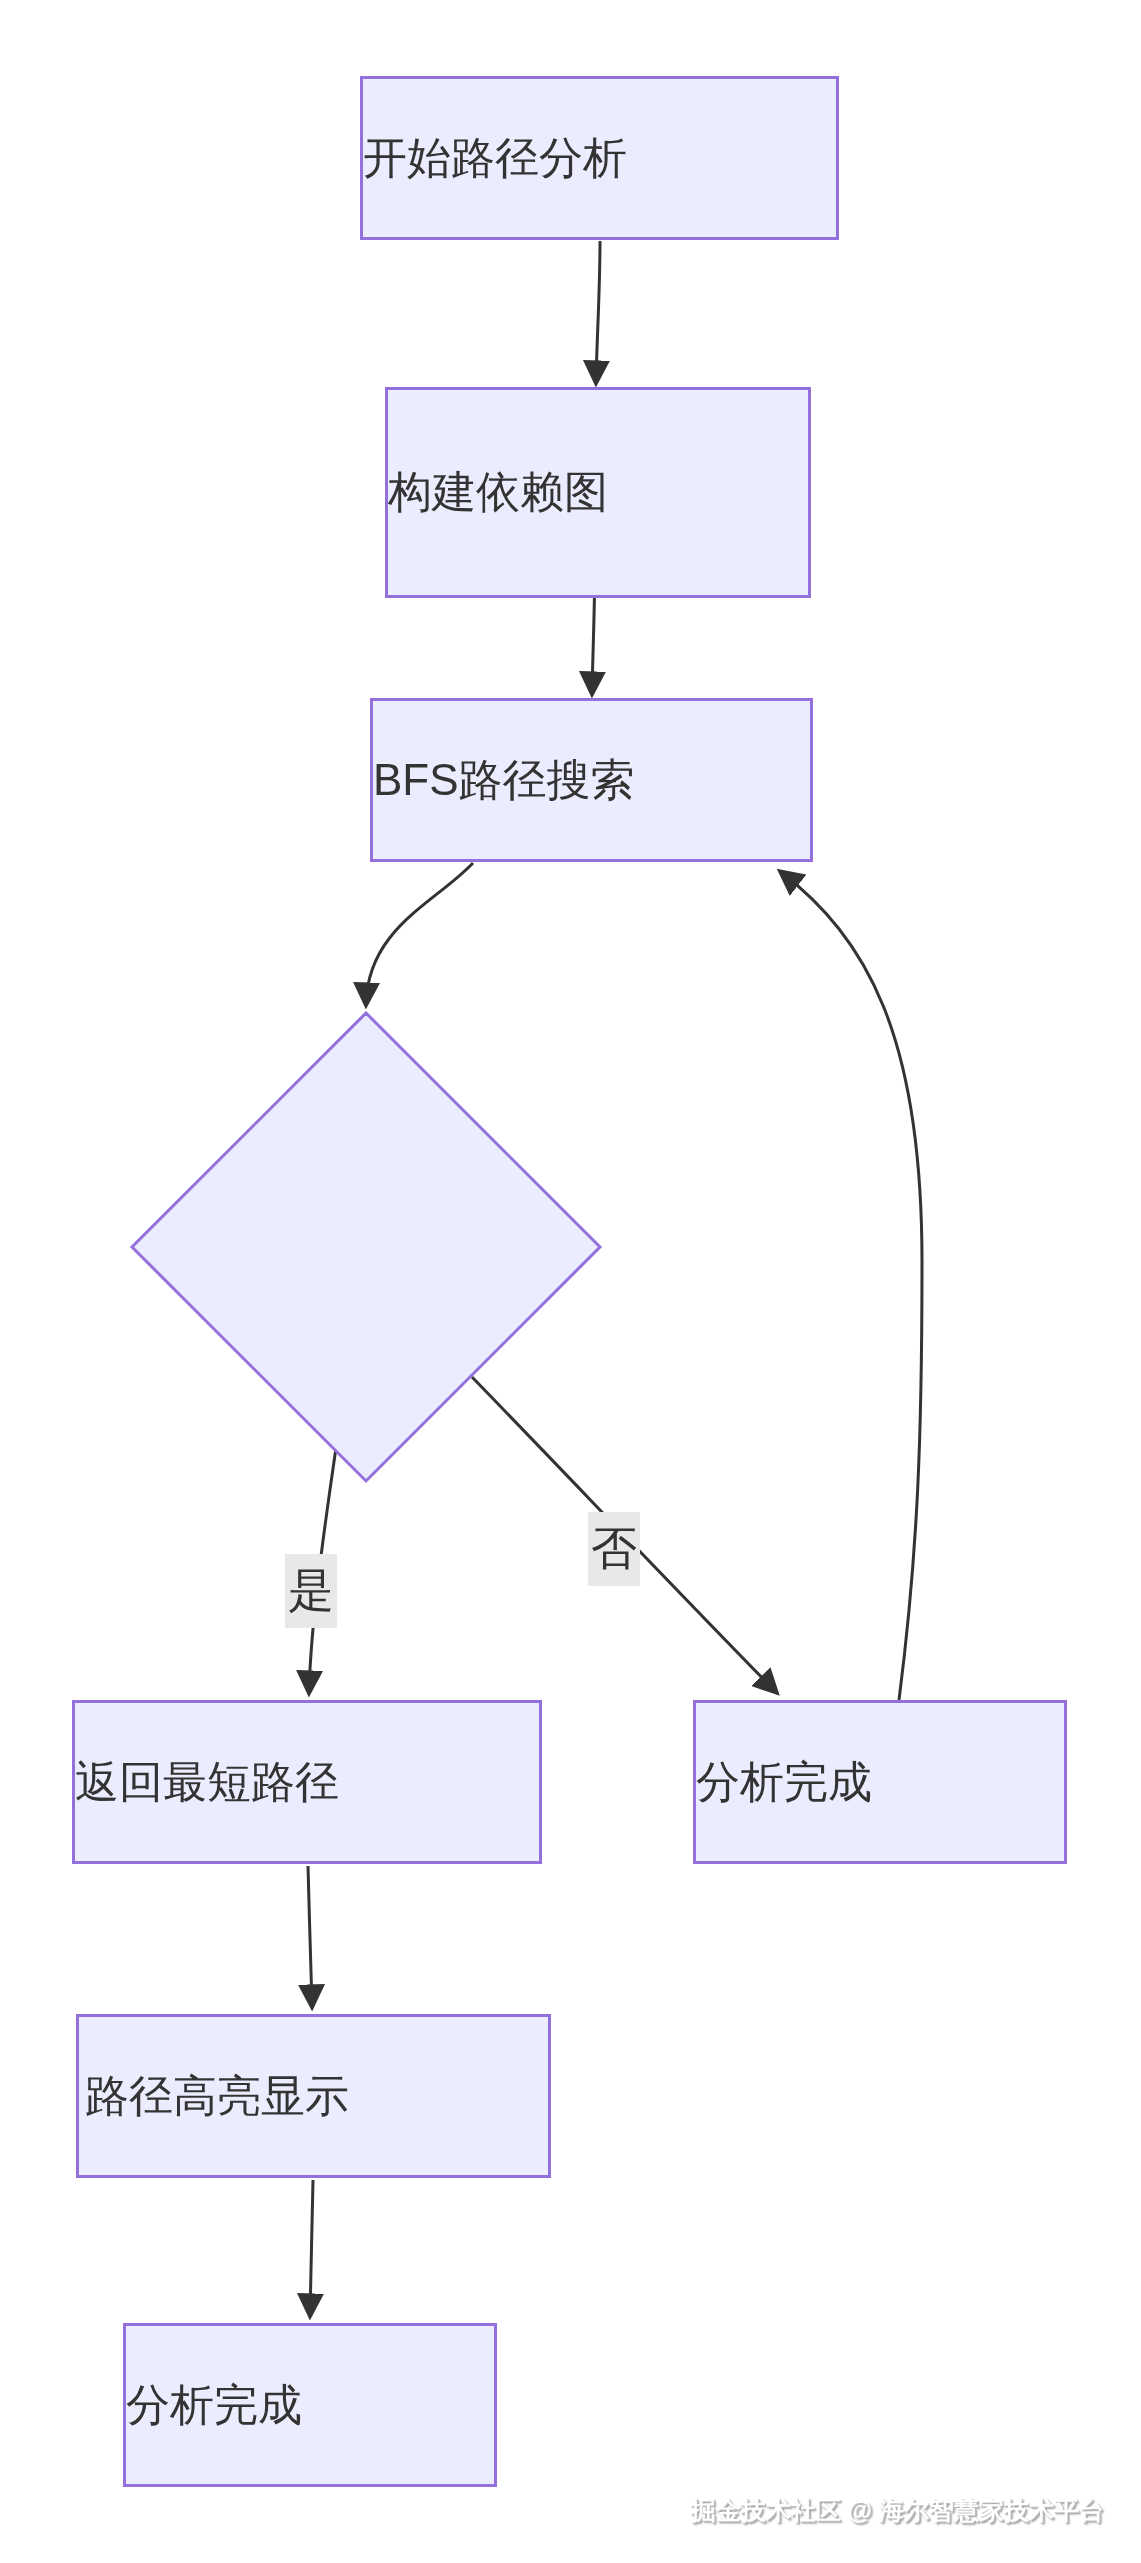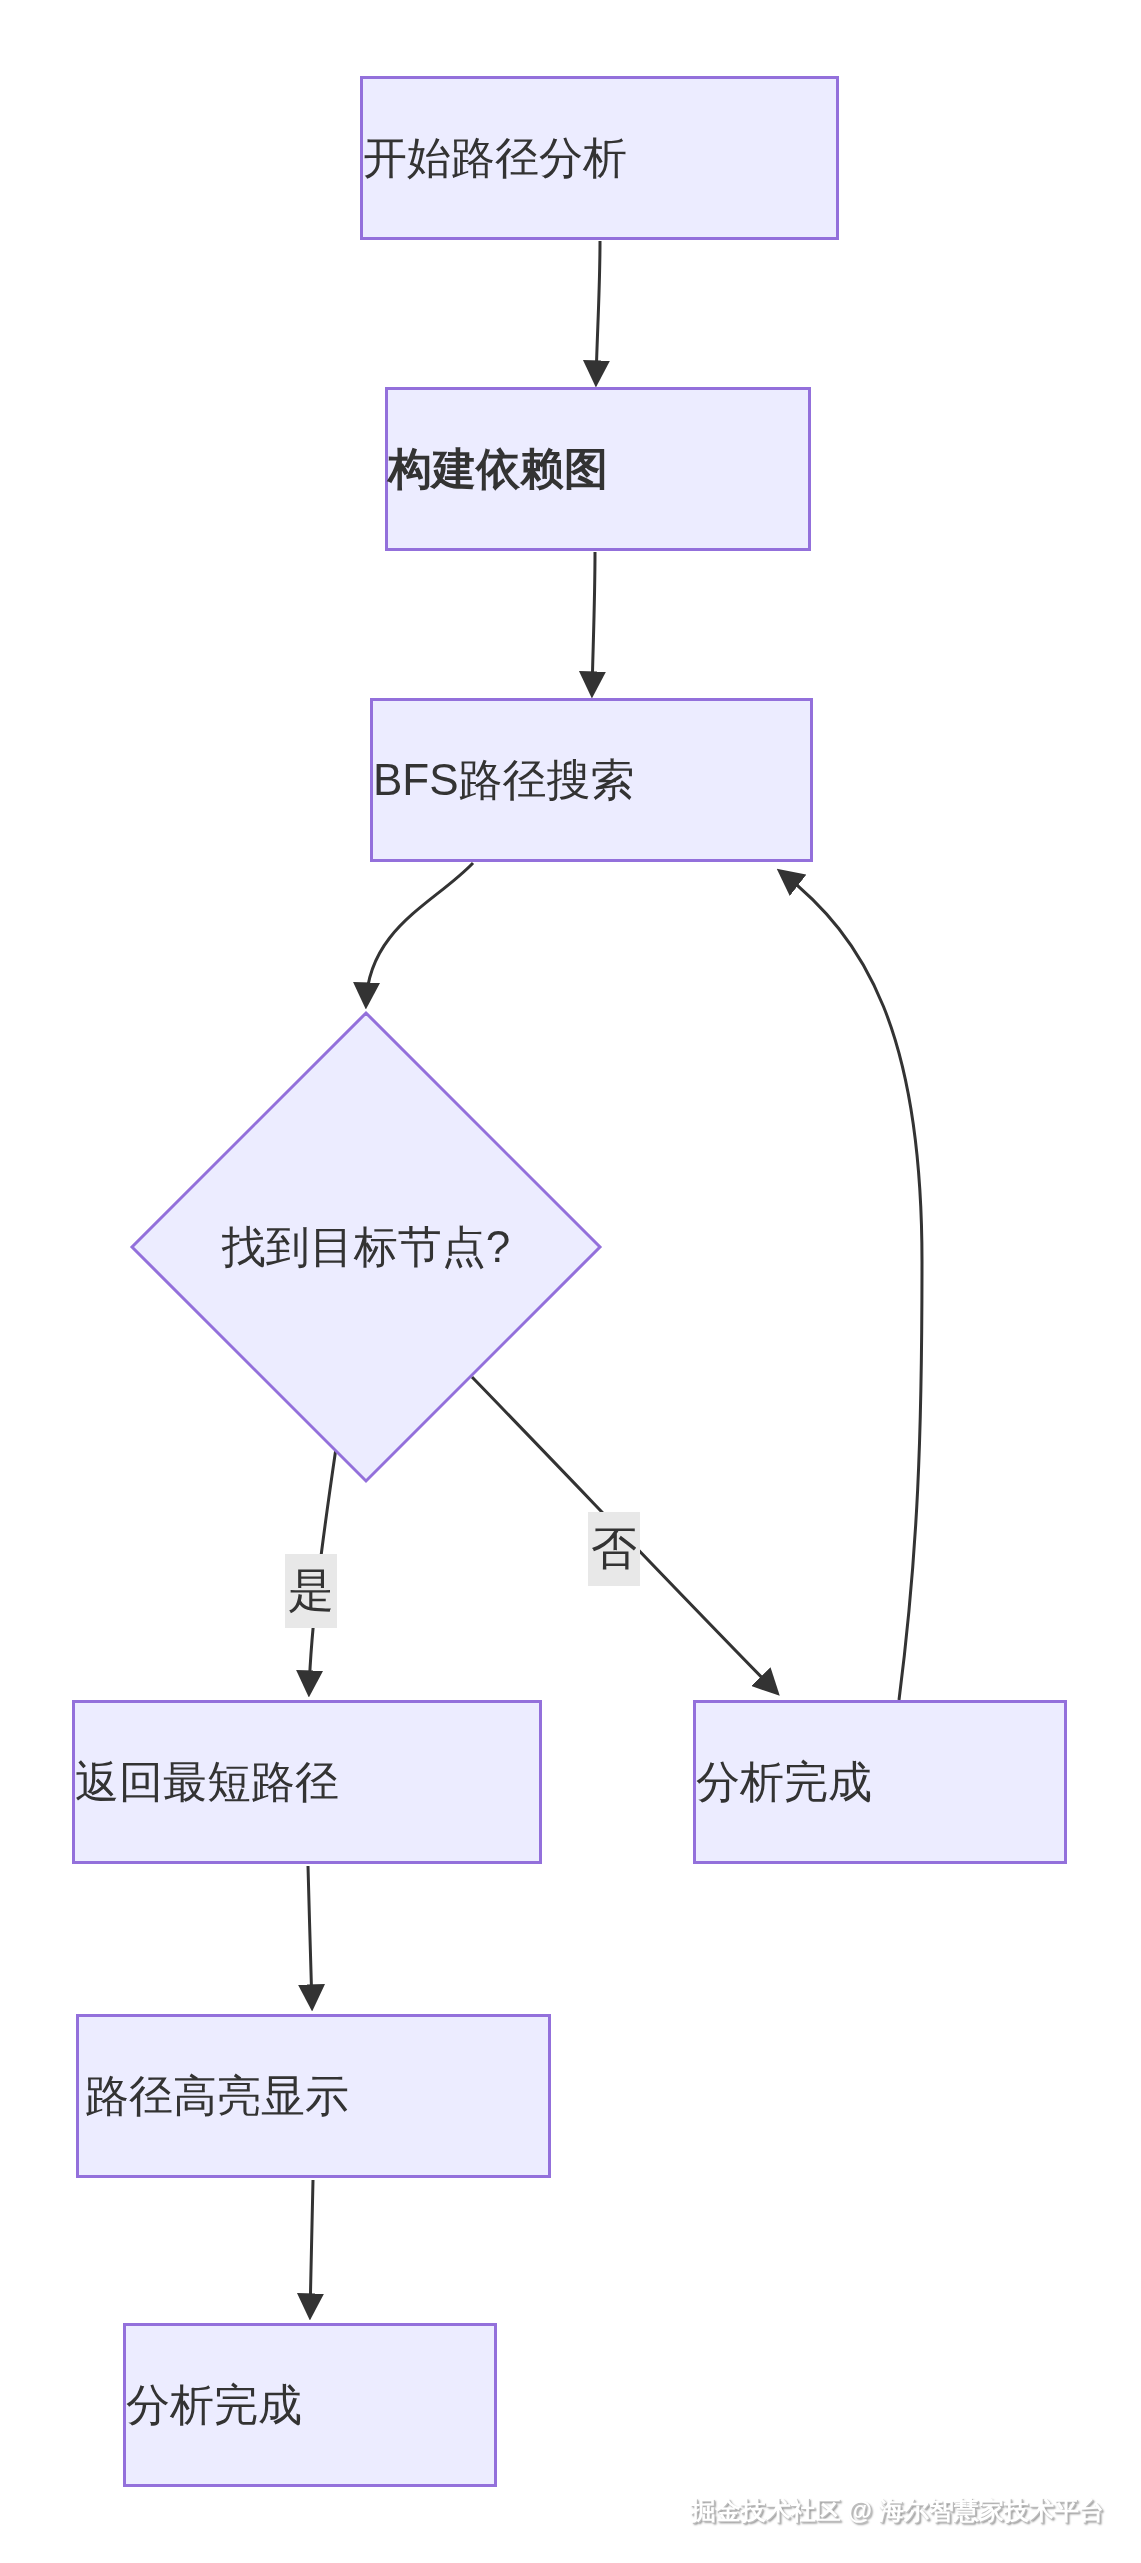--- a/index.html
+++ b/index.html
@@ -73,21 +73,21 @@
     right: 37px;
     font-size: 25px;
     font-weight: bold;
     white-space: nowrap;
     color: #ffffff;
     text-shadow: 1px 1px 0 #bdbdbd, 2px 2px 2px #949494;
   }
 
   
   .n-start     { left: 360px; top: 76px;   width: 479px; height: 164px; }
-  .n-build     { left: 385px; top: 387px;  width: 426px; height: 164px; font-weight: bold; }
+  .n-build     { left: 385px; top: 387px;  width: 426px; height: 211px; }
   .n-bfs       { left: 370px; top: 698px;  width: 443px; height: 164px; }
   .n-found     { left: 166px; top: 1197px; width: 400px; height: 100px; }
   .n-return    { left: 72px;  top: 1700px; width: 470px; height: 164px; }
   .n-continue  { left: 693px; top: 1700px; width: 374px; height: 164px; }
   .n-highlight { left: 76px;  top: 2014px; width: 475px; height: 164px; padding-left: 6px; }
   .n-done      { left: 123px; top: 2323px; width: 374px; height: 164px; }
 
   .lbl-yes { left: 285px; top: 1554px; width: 52px; height: 74px; }
   .lbl-no  { left: 588px; top: 1512px; width: 52px; height: 74px; }
 </style>
@@ -127,23 +127,20 @@
   </div>
 
   <div class="node n-build">
     <span>构建依赖图</span>
   </div>
 
   <div class="node n-bfs">
     <span>BFS路径搜索</span>
   </div>
 
-  <div class="diamond-text n-found">
-    <span>找到目标节点?</span>
-  </div>
 
   <div class="node n-return">
     <span>返回最短路径</span>
   </div>
 
   <div class="node n-continue">
     <span>分析完成</span>
   </div>
 
   <div class="node n-highlight">

